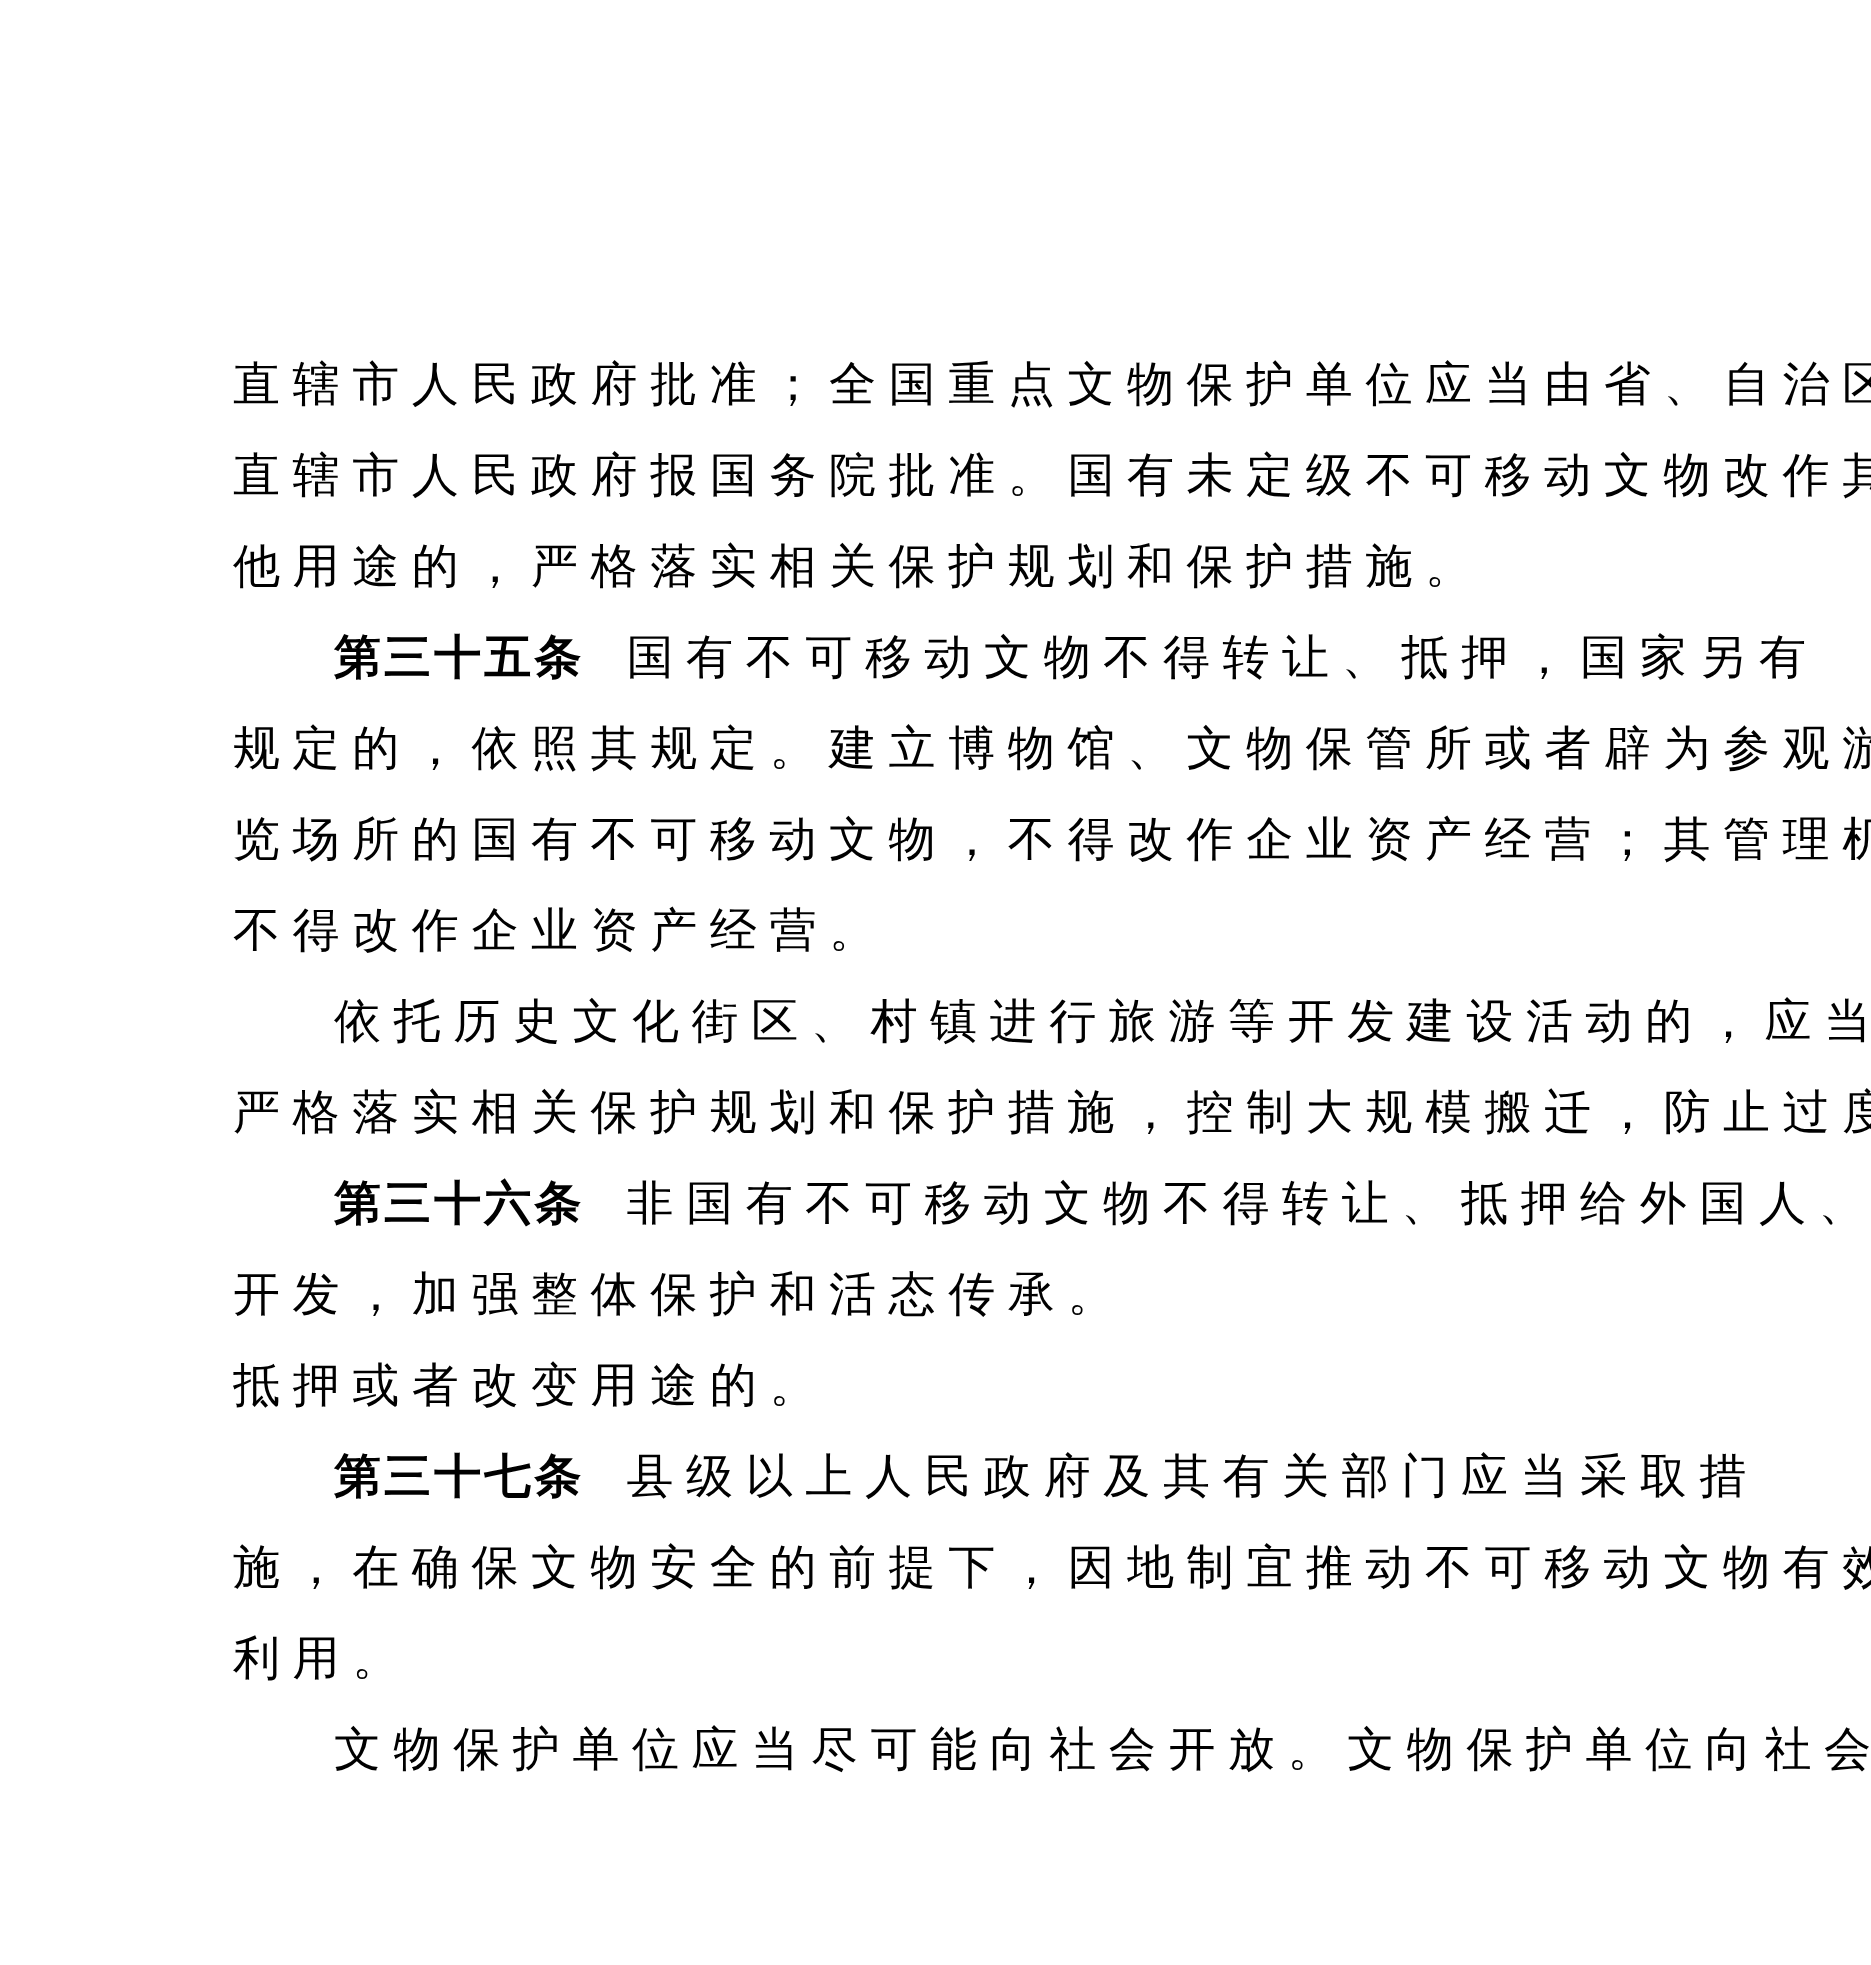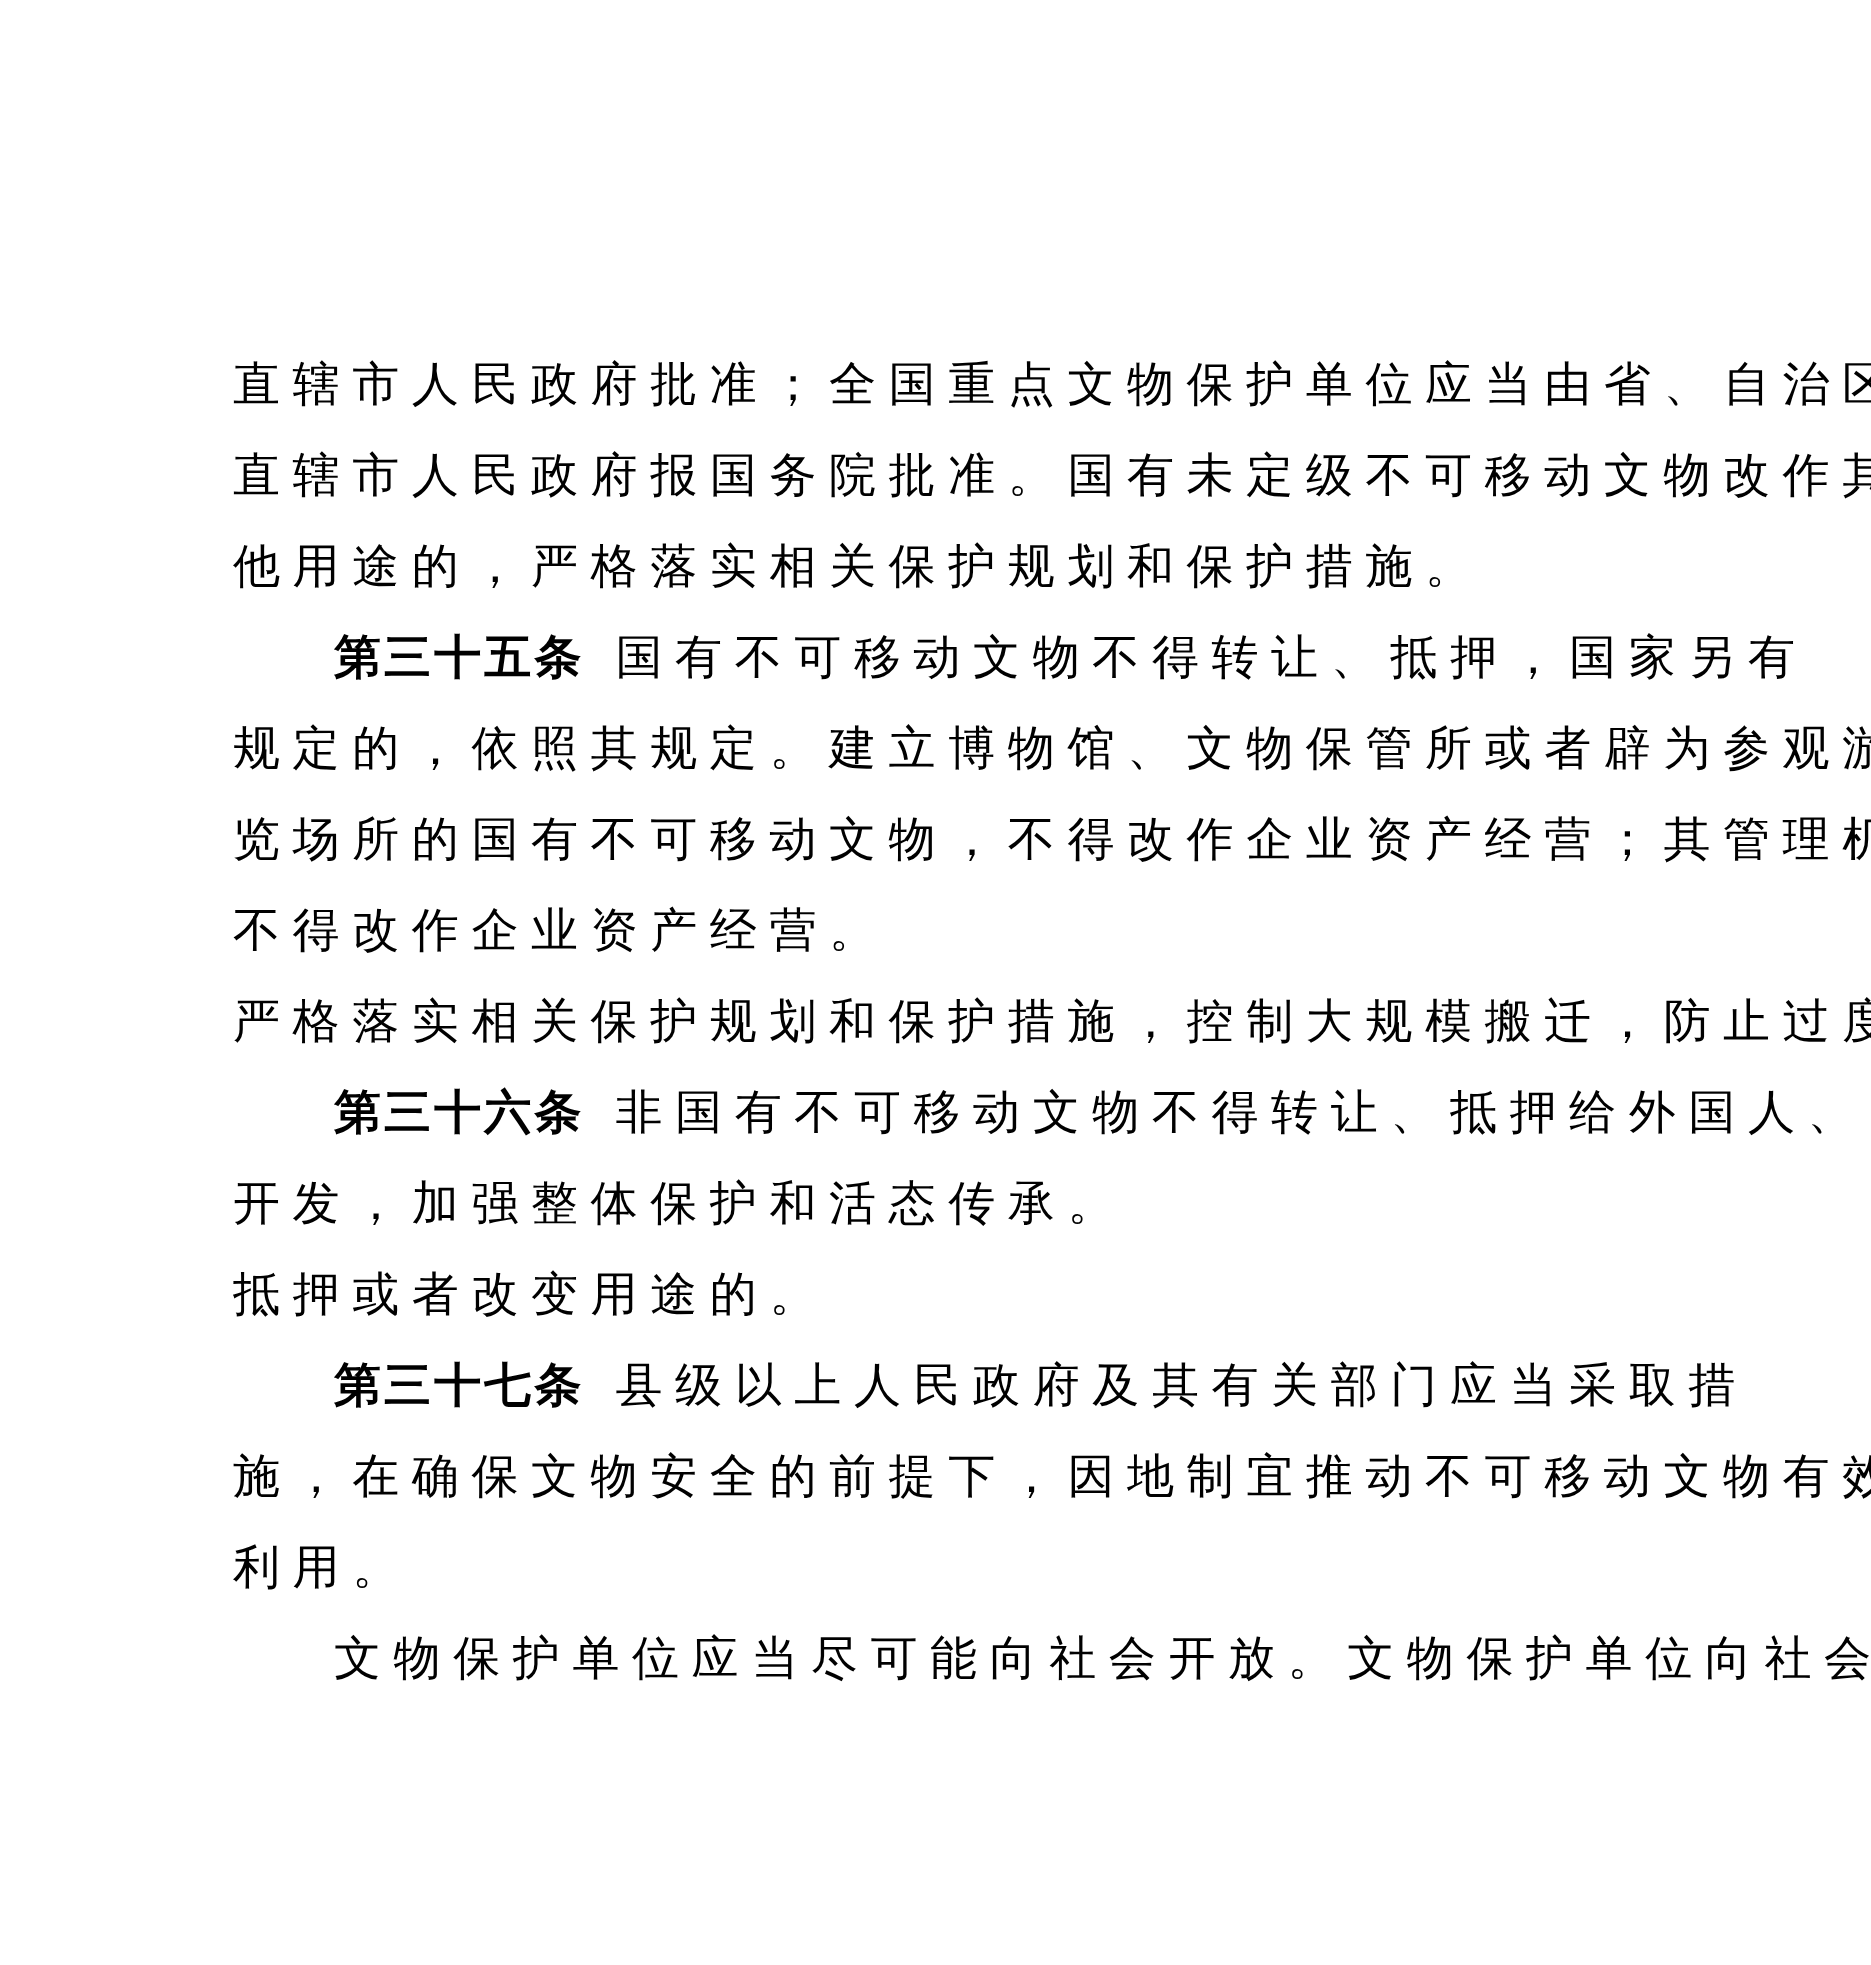--- a/index.html
+++ b/index.html
@@ -37,40 +37,41 @@
       letter-spacing: 12.6px;
       overflow: visible;
     }
     .indent {
       padding-left: 101px;
     }
     .article-title {
       font-family: "DejaVu Sans", "Liberation Sans", sans-serif;
       font-weight: bold;
       letter-spacing: 3.1px;
-      margin-right: 31px;
+      margin-right: 42px;
     }
   </style>
 </head>
 <body>
 
 <div class="page">
   <div class="body-text">
 
     <div class="line">直辖市人民政府批准；全国重点文物保护单位应当由省、自治区、</div>
     <div class="line">直辖市人民政府报国务院批准。国有未定级不可移动文物改作其</div>
     <div class="line">他用途的，严格落实相关保护规划和保护措施。</div>
 
     <div class="line indent">
       <span class="article-title">第三十五条</span><span>国有不可移动文物不得转让、抵押，国家另有</span>
     </div>
     <div class="line">规定的，依照其规定。建立博物馆、文物保管所或者辟为参观游</div>
     <div class="line">览场所的国有不可移动文物，不得改作企业资产经营；其管理机</div>
     <div class="line">不得改作企业资产经营。</div>
 
+    <div class="line indent">依托历史文化街区、村镇进行旅游等开发建设活动的，应当</div>
     <div class="line">严格落实相关保护规划和保护措施，控制大规模搬迁，防止过度</div>
     <div class="line indent">
       <span class="article-title">第三十六条</span><span>非国有不可移动文物不得转让、抵押给外国人、</span>
     </div>
 
     <div class="line">开发，加强整体保护和活态传承。</div>
 
     <div class="line">抵押或者改变用途的。</div>
 
     <div class="line indent">

